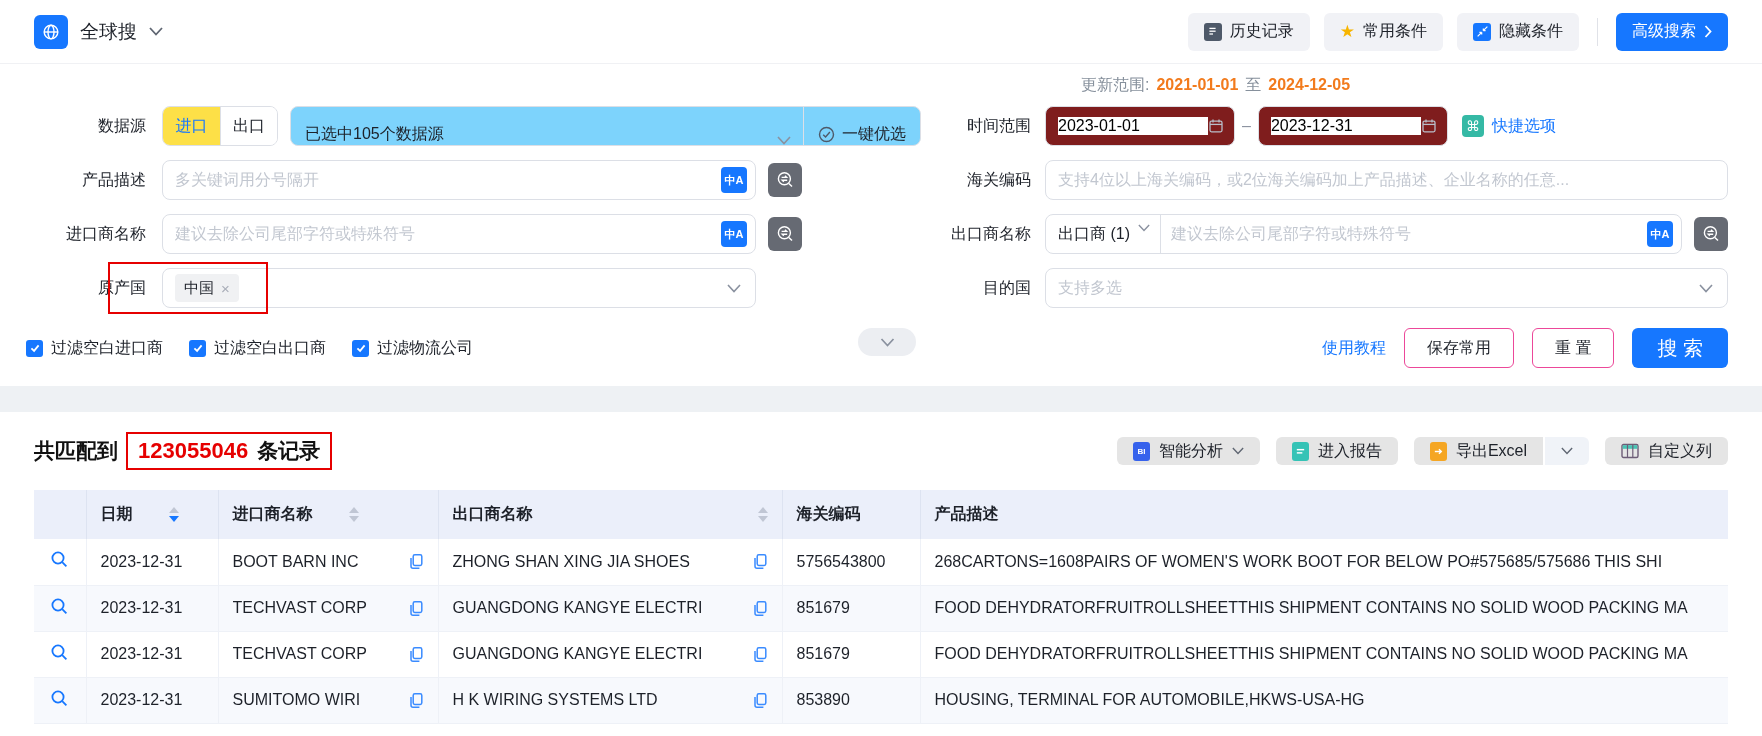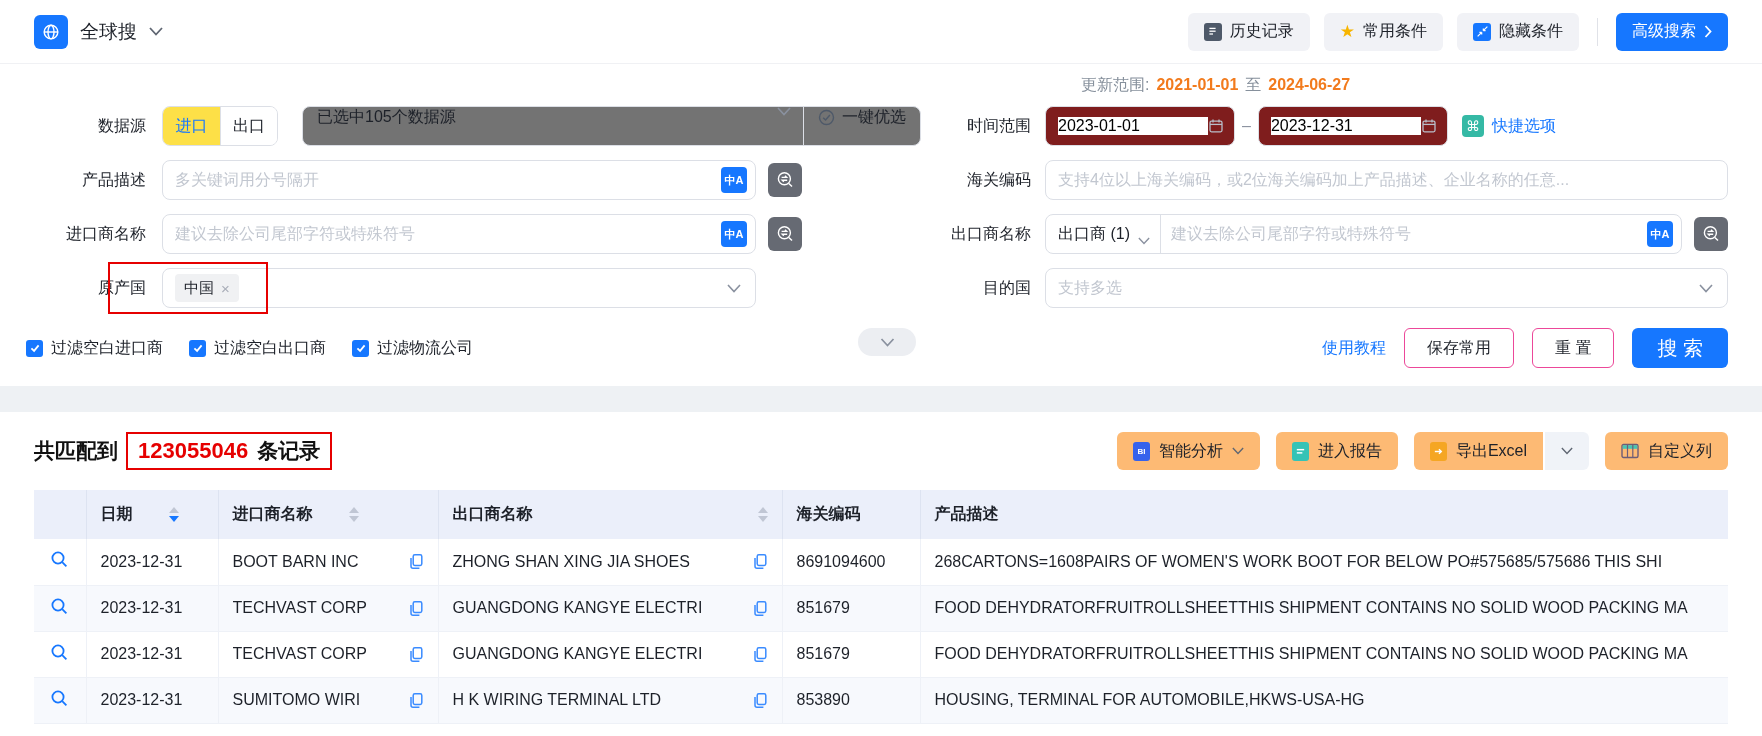--- a/index.html
+++ b/index.html
@@ -34,22 +34,22 @@
 .spacer-row{height:34px}
 .note-label{color:#86909c}
 .note-date{color:#f27b1d;font-weight:bold}
 .note-to{color:#86909c}
 
 .seg{display:flex;border:1px solid #dcdfe6;border-radius:8px;overflow:hidden;height:40px;flex:none;background:#fff}
 .seg-item{width:57px;display:flex;align-items:center;justify-content:center;font-size:16px;cursor:pointer;background:#fff}
 .seg-item.active{background:#fde047;color:#1677ff}
 .seg-item+.seg-item{border-left:1px solid #dcdfe6}
 
-.ds-select{margin-left:24px;flex:1;height:40px;border:1px solid #dcdfe6;border-radius:8px;display:flex;
-  align-items:flex-start;padding-left:14px;font-size:16px;background:#737373}
+.ds-select{margin-left:12px;flex:1;height:40px;border:1px solid #dcdfe6;border-radius:8px;display:flex;
+  align-items:flex-end;padding-left:14px;font-size:16px;background:#7dd3fc}
 .sel-text{flex:1;overflow:hidden;white-space:nowrap}
 .chev{flex:none;display:flex;align-items:center}
 .ds-divider{width:1px;align-self:stretch;background:#dcdfe6;margin-left:12px}
 .optimize{display:flex;align-items:center;gap:7px;padding:0 14px;cursor:pointer;white-space:nowrap}
 
 .igroup{height:40px;border:1px solid #dcdfe6;border-radius:8px;display:flex;align-items:center;
   padding:0 8px 0 12px;background:#fff}
 .igroup input{flex:1;border:none;outline:none;font-size:16px;color:#1d2129;min-width:0;font-family:inherit;background:transparent}
 .igroup input::placeholder{color:#c2c7d0}
 .w-left{width:594px;flex:none}
@@ -65,21 +65,21 @@
 
 .dinput{width:190px;height:40px;border:1px solid #dcdfe6;border-radius:8px;display:flex;align-items:center;
   padding:0 10px 0 12px;background:#7f1d1d;flex:none}
 .dinput input{flex:1;border:none;outline:none;font-size:16px;min-width:0;font-family:inherit}
 .dash{margin:0 7px;color:#8a919f}
 .quick{display:flex;align-items:center;gap:8px;margin-left:14px;cursor:pointer;flex:none}
 .cmd-ic{width:22px;height:22px;border-radius:4px;background:#35b9a5;color:#fff;display:flex;align-items:center;
   justify-content:center;font-size:14px;flex:none}
 .quick-label{color:#1677ff;font-size:16px;white-space:nowrap}
 
-.prefix{display:flex;align-items:flex-end;gap:8px;padding-right:10px;font-size:16px;cursor:pointer;flex:none;white-space:nowrap}
+.prefix{display:flex;align-items:flex-start;gap:8px;padding-right:10px;font-size:16px;cursor:pointer;flex:none;white-space:nowrap}
 .gdiv{width:1px;align-self:stretch;background:#dcdfe6;margin-right:10px;flex:none}
 
 
 .filter-footer{display:flex;align-items:center;margin-top:16px;position:relative;height:40px}
 .chk{display:flex;align-items:center;gap:8px;margin-right:26px;cursor:pointer;font-size:16px}
 .chk-box{width:17px;height:17px;border-radius:3px;background:#1677ff;display:flex;align-items:center;justify-content:center;flex:none}
 .expand-pill{position:absolute;left:832px;top:0;width:58px;height:28px;border-radius:14px;background:#eceef2;
   display:flex;align-items:center;justify-content:center;cursor:pointer}
 .footer-actions{margin-left:auto;display:flex;align-items:center;gap:18px}
 .link{color:#1677ff;font-size:16px;cursor:pointer;white-space:nowrap}
@@ -91,21 +91,21 @@
 .band{height:26px;flex:none}
 
 
 .results-panel{background:#fff;flex:1;padding:16px 34px 0;overflow:hidden}
 .results-bar{display:flex;align-items:center;height:46px}
 .match{font-size:21px;font-weight:bold;color:#111}
 .count-box{display:inline-flex;align-items:center;border:2px solid #e60000;padding:3px 10px;margin-left:8px;gap:9px}
 .count{color:#e60000;font-size:22px;font-weight:bold}
 .rec{font-size:21px;font-weight:bold;color:#111}
 .res-actions{margin-left:auto;display:flex;align-items:center;gap:16px}
-.rbtn{height:38px;background:#fdba74;border:none;border-radius:6px;display:flex;align-items:center;gap:9px;
+.rbtn{height:28px;background:#e5e5e5;border:none;border-radius:6px;display:flex;align-items:center;gap:9px;
   padding:0 16px;font-size:16px;color:#1d2129;cursor:pointer;font-family:inherit}
 .split{display:flex;align-items:stretch}
 .split .rbtn{border-radius:6px 0 0 6px}
 .rbtn-arrow{width:46px;background:#f0f3f8;border:none;border-left:2px solid #fff;border-radius:0 6px 6px 0;
   display:flex;align-items:center;justify-content:center;cursor:pointer}
 .doc-ic{width:17px;height:19px;border-radius:3px;color:#fff;display:flex;align-items:center;justify-content:center;
   font-size:8px;font-weight:bold;flex:none}
 
 
 .tbl{width:100%;margin-top:16px;border-collapse:collapse;table-layout:fixed;font-size:16px}
@@ -258,21 +258,21 @@
             </span>
           </div>
         </div>
       </div>
 
       <div class="fcol-right">
         <div class="note-row">
           <span class="note-label">更新范围:</span>
           <span class="note-date">2021-01-01</span>
           <span class="note-to">至</span>
-          <span class="note-date">2024-06-27</span>
+          <span class="note-date">2024-12-05</span>
         </div>
 
         <div class="frow">
           <label class="flabel-r">时间范围</label>
           <div class="dinput">
             <input value="2023-01-01" style="">
             <svg width="16" height="16" viewBox="0 0 16 16" fill="none" stroke="#b9bec9" stroke-width="1.3">
               <rect x="2" y="3.2" width="12" height="10.6" rx="1.5"></rect>
                 <line x1="2" y1="6.4" x2="14" y2="6.4"></line>
                 <line x1="5" y1="1.6" x2="5" y2="4.4"></line>
@@ -502,21 +502,21 @@
               <div class="cellflex">
                 <span class="celltext">ZHONG SHAN XING JIA SHOES</span>
           <span class="copy">
                   <svg width="16" height="17" viewBox="0 0 16 17" fill="none" stroke="#3a8bff" stroke-width="1.5">
                     <rect x="5.2" y="1.8" width="8.6" height="10.6" rx="1.6"></rect>
                     <path d="M3 5 v8.2 a2 2 0 0 0 2 2 h6.4"></path>
                   </svg>
                 </span>
               </div>
             </td>
-        <td>8691094600</td>
+        <td>5756543800</td>
         <td>268CARTONS=1608PAIRS OF WOMEN'S WORK BOOT FOR BELOW PO#575685/575686 THIS SHI</td>
       </tr>
 
       <tr class="alt">
         <td class="c-mag"><span class="mag">
           <svg width="19" height="19" viewBox="0 0 19 19" fill="none" stroke="#1677ff" stroke-width="1.8">
                   <circle cx="8" cy="8" r="5.6"></circle>
                   <line x1="12.2" y1="12.2" x2="16.4" y2="16.4"></line>
                 </svg>
               </span></td>
@@ -595,21 +595,21 @@
           <span class="copy">
                   <svg width="16" height="17" viewBox="0 0 16 17" fill="none" stroke="#3a8bff" stroke-width="1.5">
                     <rect x="5.2" y="1.8" width="8.6" height="10.6" rx="1.6"></rect>
                     <path d="M3 5 v8.2 a2 2 0 0 0 2 2 h6.4"></path>
                   </svg>
                 </span>
               </div>
             </td>
         <td>
               <div class="cellflex">
-                <span class="celltext">H K WIRING TERMINAL LTD</span>
+                <span class="celltext">H K WIRING SYSTEMS LTD</span>
           <span class="copy">
                   <svg width="16" height="17" viewBox="0 0 16 17" fill="none" stroke="#3a8bff" stroke-width="1.5">
                     <rect x="5.2" y="1.8" width="8.6" height="10.6" rx="1.6"></rect>
                     <path d="M3 5 v8.2 a2 2 0 0 0 2 2 h6.4"></path>
                   </svg>
                 </span>
               </div>
             </td>
         <td>853890</td>
         <td>HOUSING, TERMINAL FOR AUTOMOBILE,HKWS-USA-HG</td>

